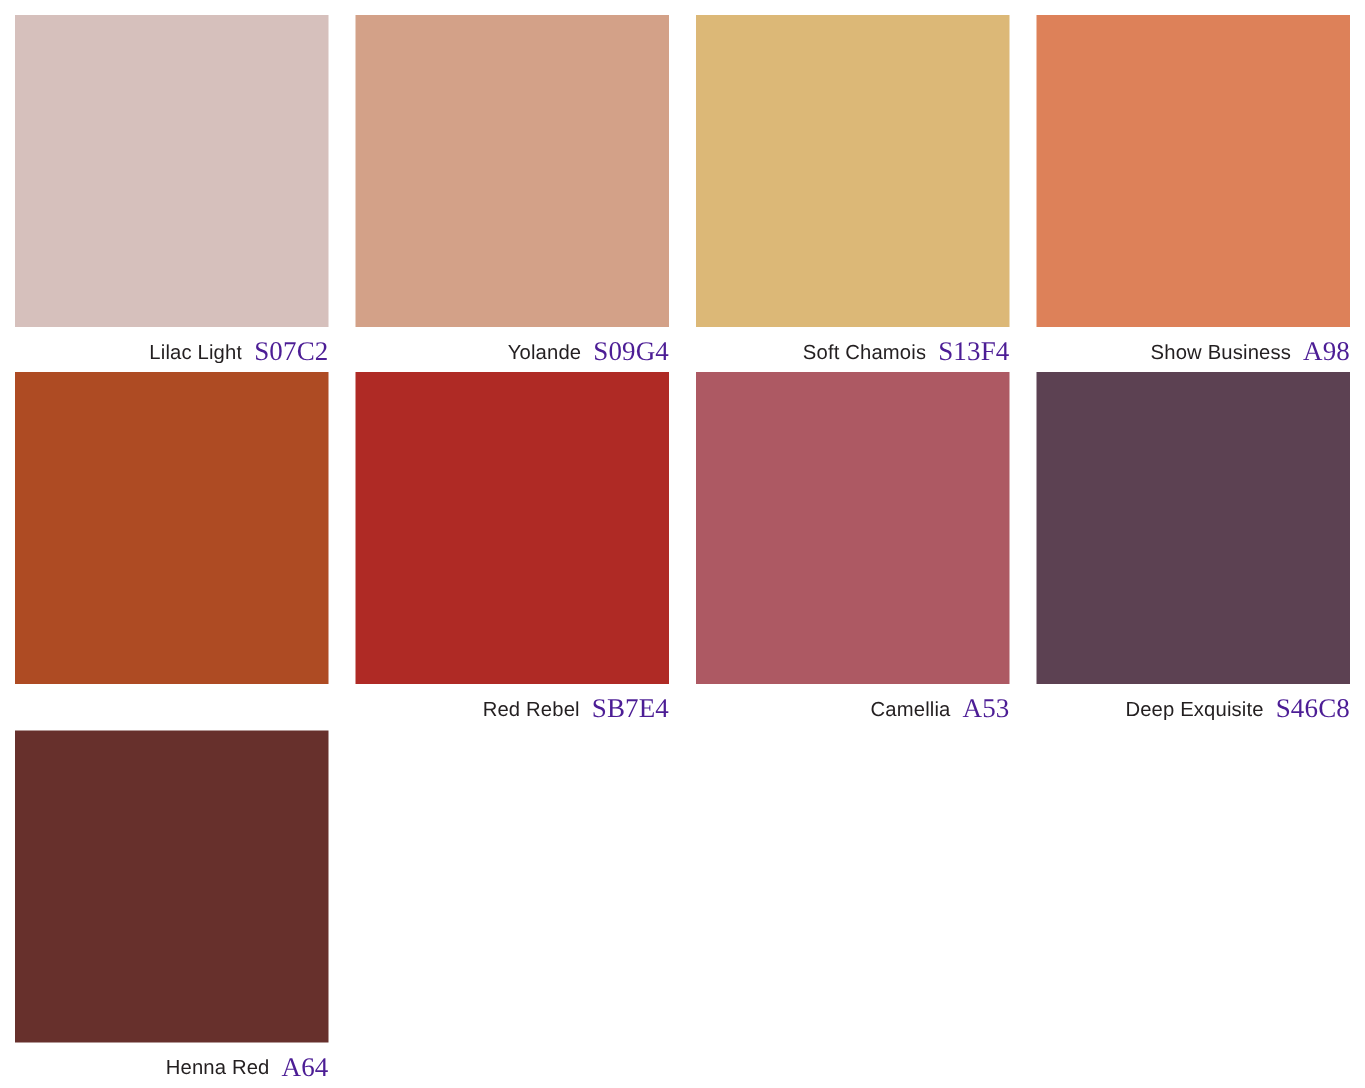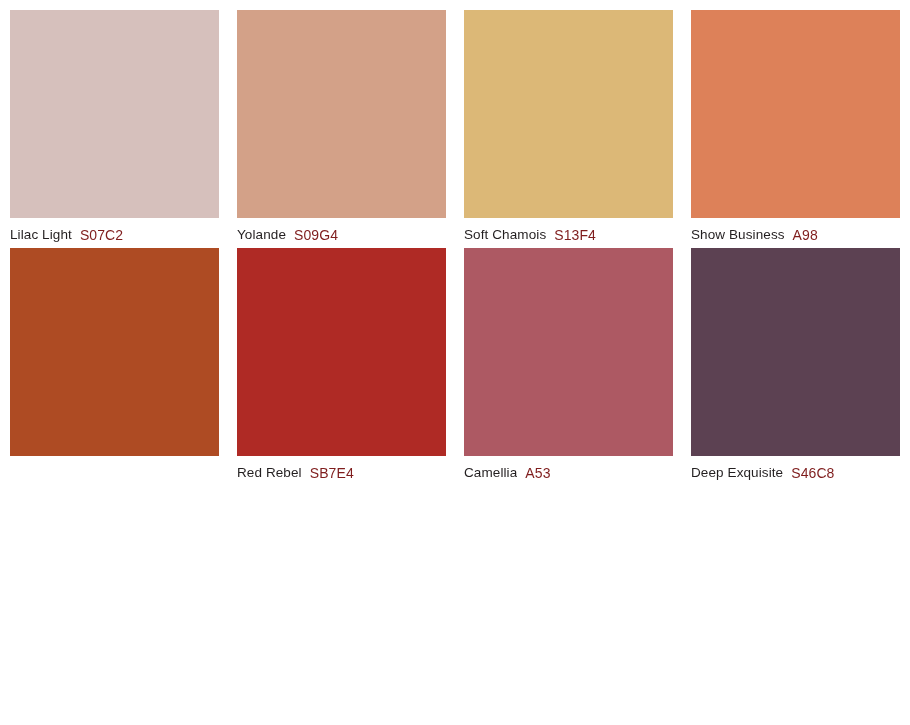--- a/index.html
+++ b/index.html
@@ -36,42 +36,43 @@
 
   .swatch-color {
     height: 208px;
     width: 100%;
     flex: 0 0 208px;
   }
 
   .swatch-label {
     display: flex;
     align-items: center;
-    justify-content: flex-start;
+    justify-content: flex-end;
     height: 24px;
     padding-top: 9px;
     box-sizing: border-box;
     gap: 8px;
   }
 
   .swatch-name {
     font-size: 13.5px;
     color: #231f20;
     white-space: nowrap;
     overflow: hidden;
     text-overflow: ellipsis;
     letter-spacing: 0.1px;
   }
 
   .swatch-code {
-    font-size: 14px;
-    color: #7f1d1d;
+    font-size: 18px;
+    color: #4c1d95;
     white-space: nowrap;
     letter-spacing: 0.1px;
     flex: 0 0 auto;
+    font-family: Liberation Serif, serif;
   }
 </style>
 </head>
 <body>
 
 <div class="palette-grid">
     <div class="swatch-card">
       <div class="swatch-color" style="background-color: rgb(214, 192, 188);"></div>
       <div class="swatch-label">
         <span class="swatch-name">Lilac Light</span>
@@ -116,13 +117,20 @@
         <span class="swatch-code">A53</span>
       </div>
     </div>
     <div class="swatch-card">
       <div class="swatch-color" style="background-color: rgb(92, 65, 82);"></div>
       <div class="swatch-label">
         <span class="swatch-name">Deep Exquisite</span>
         <span class="swatch-code">S46C8</span>
       </div>
     </div>
+    <div class="swatch-card">
+      <div class="swatch-color" style="background-color: rgb(103, 48, 44);"></div>
+      <div class="swatch-label">
+        <span class="swatch-name">Henna Red</span>
+        <span class="swatch-code">A64</span>
+      </div>
+    </div>
   </div>
 
 </body></html>

